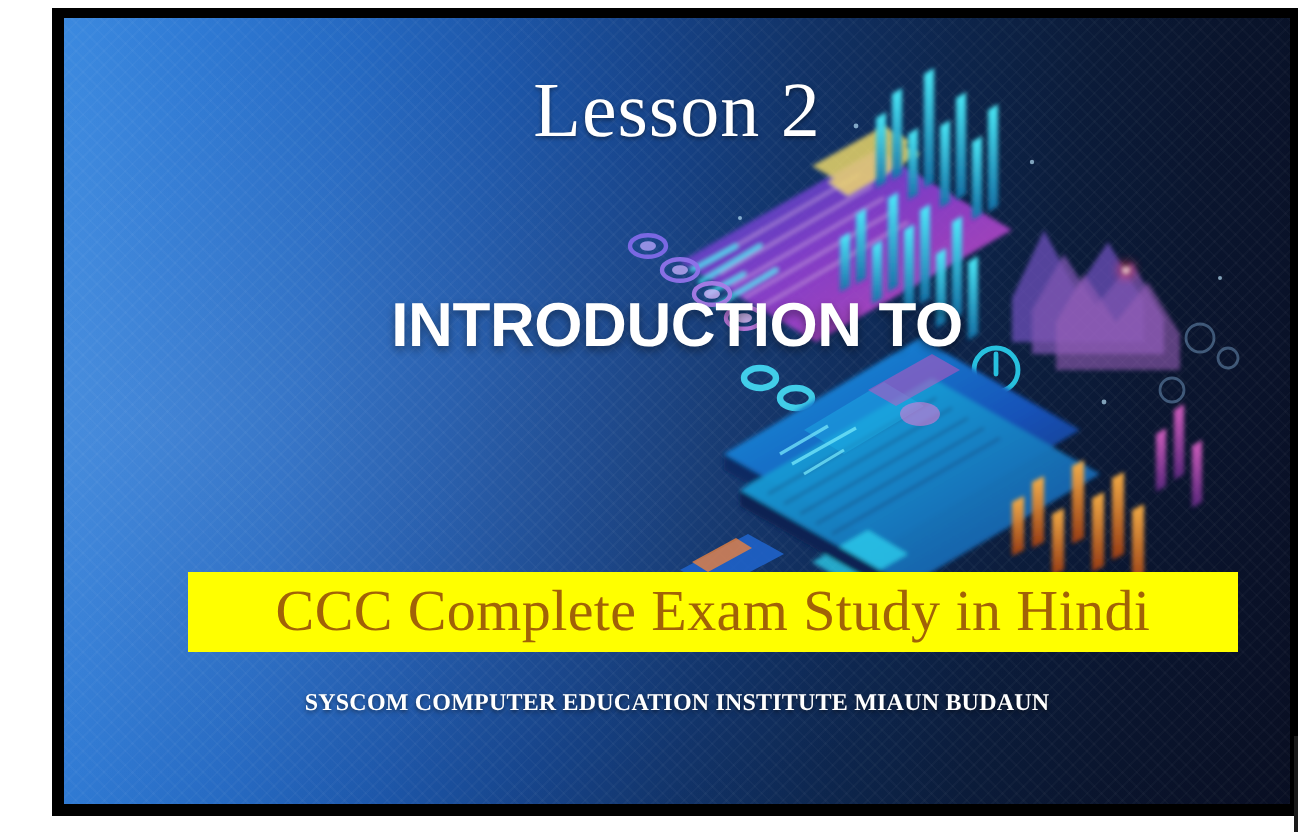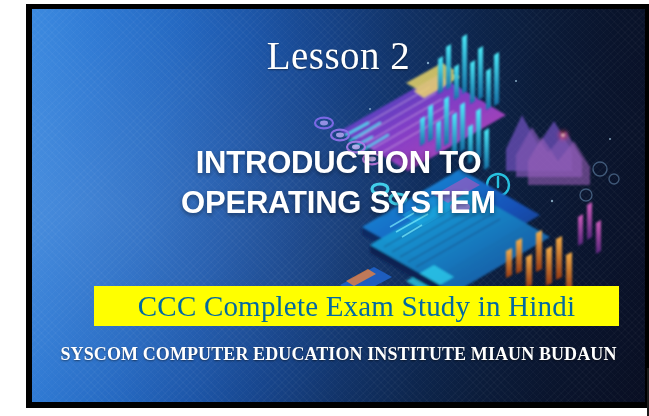--- a/index.html
+++ b/index.html
@@ -143,34 +143,34 @@
     height: 40px;
     background: #ffff00;
     display: flex;
     align-items: center;
     justify-content: center;
   }
   #subtitle-banner-text {
     font-family: "Liberation Serif", serif;
     font-size: 29px;
     line-height: 1;
-    color: #0369a1;
+    color: #a16207;
     white-space: nowrap;
     letter-spacing: .2px;
   }
 
   #institute-line {
     position: absolute;
     left: 0;
     right: 0;
     top: 336px;
     text-align: center;
     font-family: "Liberation Serif", serif;
     font-weight: bold;
-    font-size: 18px;
+    font-size: 12px;
     line-height: 1.1;
     color: #ffffff;
     letter-spacing: .1px;
     white-space: nowrap;
     text-shadow: 0 1px 2px rgba(0,0,0,.5);
   }
 </style>
 </head>
 <body>
 
@@ -377,21 +377,20 @@
             <circle cx="242" cy="182" r="1.2"></circle>
             <circle cx="300" cy="120" r="1.0"></circle>
           </g>
         </svg>
       </div>
 
       <div id="lesson-label">Lesson 2</div>
 
       <div id="main-title">
         <span class="title-line">INTRODUCTION TO</span>
-        <span class="title-line">OPERATING SYSTEM</span>
       </div>
 
       <div id="subtitle-banner">
         <span id="subtitle-banner-text">CCC Complete Exam Study in Hindi</span>
       </div>
 
       <div id="institute-line">SYSCOM COMPUTER EDUCATION INSTITUTE MIAUN BUDAUN</div>
 
     </div>
   </div>

